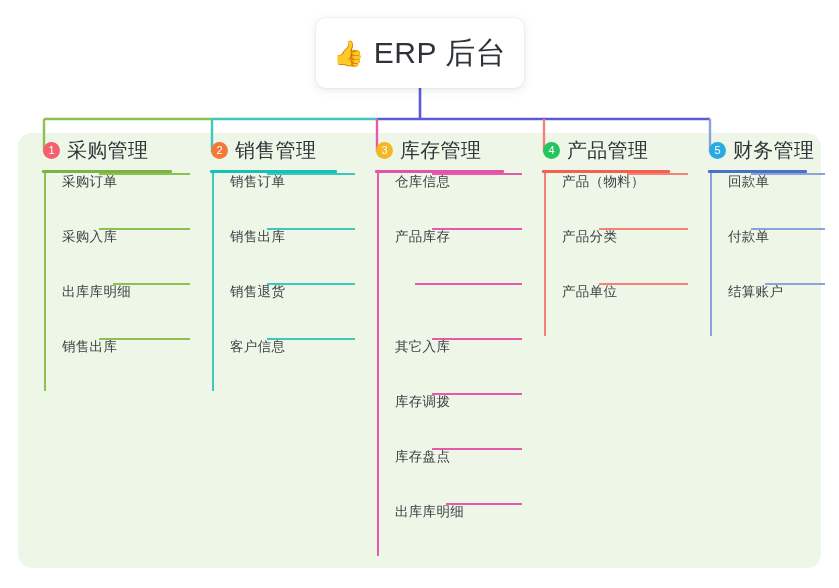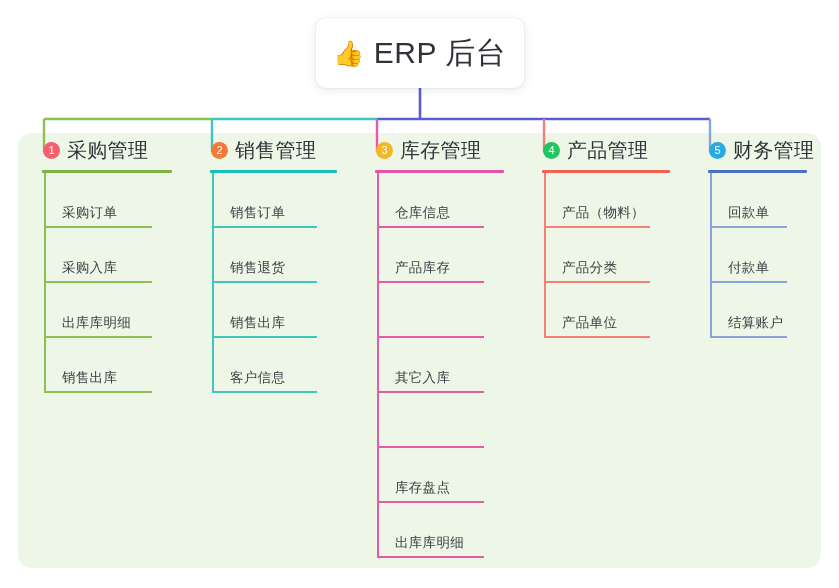--- a/index.html
+++ b/index.html
@@ -125,21 +125,21 @@
     left: 22px;
     top: 0;
     width: 1.6px;
   }
   .item {
     position: relative;
     height: 55px;
     box-sizing: border-box;
     padding-left: 18px;
     display: flex;
-    flex-direction: column;
+    flex-direction: row;
     justify-content: flex-end;
   }
   .item-label {
     font-size: 13.5px;
     color: #3a3d42;
     letter-spacing: 0.3px;
     white-space: nowrap;
     padding-bottom: 4px;
   }
   .item-rule {
@@ -203,28 +203,28 @@
           <span class="col-title">销售管理</span>
         </div>
         <div class="col-rule" style="background: rgb(24, 191, 180); margin-left: 20px; width: 127px;"></div>
         <div class="items">
           <div class="items-spine" style="background: rgb(63, 198, 189); height: 218px;"></div>
           <div class="item">
             <div class="item-label">销售订单</div>
             <div class="item-rule" style="background: rgb(63, 198, 189); width: 105px; margin-left: -18px;"></div>
           </div>
           <div class="item">
+            <div class="item-label">销售出库</div>
+            <div class="item-rule" style="background: rgb(63, 198, 189); width: 105px; margin-left: -18px;"></div>
+          </div>
+          <div class="item">
             <div class="item-label">销售退货</div>
             <div class="item-rule" style="background: rgb(63, 198, 189); width: 105px; margin-left: -18px;"></div>
           </div>
           <div class="item">
-            <div class="item-label">销售出库</div>
-            <div class="item-rule" style="background: rgb(63, 198, 189); width: 105px; margin-left: -18px;"></div>
-          </div>
-          <div class="item">
             <div class="item-label">客户信息</div>
             <div class="item-rule" style="background: rgb(63, 198, 189); width: 105px; margin-left: -18px;"></div>
           </div>
         </div>
       </div>
       <div class="column" style="position: absolute; left: 337px; top: 0px; width: 167px;">
         <div class="col-head">
           <span class="badge" style="background: rgb(245, 183, 34);">3</span>
           <span class="col-title">库存管理</span>
         </div>
@@ -240,20 +240,21 @@
             <div class="item-rule" style="background: rgb(231, 90, 168); width: 107px; margin-left: -18px;"></div>
           </div>
           <div class="item">
             <div class="item-rule" style="background: rgb(231, 90, 168); width: 107px; margin-left: -18px;"></div>
           </div>
           <div class="item">
             <div class="item-label">其它入库</div>
             <div class="item-rule" style="background: rgb(231, 90, 168); width: 107px; margin-left: -18px;"></div>
           </div>
           <div class="item">
+            <div class="item-label">库存调拨</div>
             <div class="item-rule" style="background: rgb(231, 90, 168); width: 107px; margin-left: -18px;"></div>
           </div>
           <div class="item">
             <div class="item-label">库存盘点</div>
             <div class="item-rule" style="background: rgb(231, 90, 168); width: 107px; margin-left: -18px;"></div>
           </div>
           <div class="item">
             <div class="item-label">出库库明细</div>
             <div class="item-rule" style="background: rgb(231, 90, 168); width: 107px; margin-left: -18px;"></div>
           </div>

